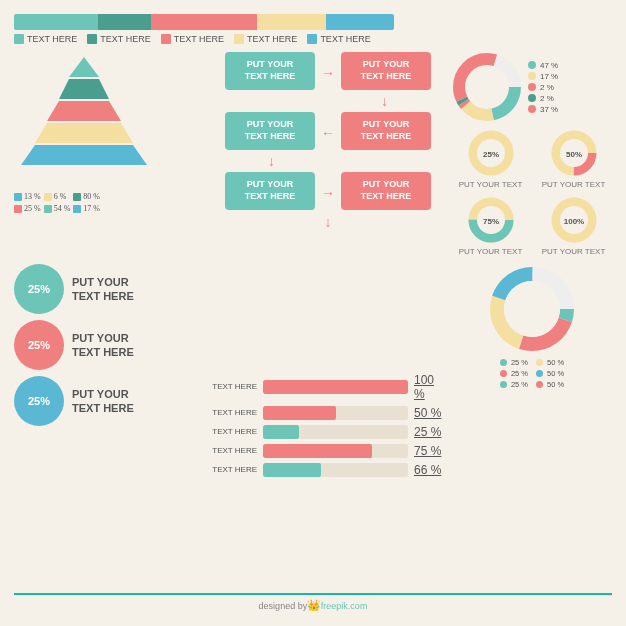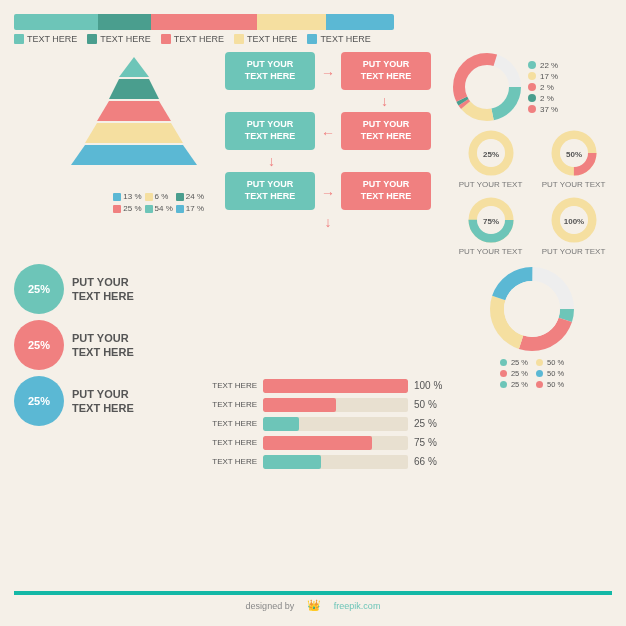--- a/index.html
+++ b/index.html
@@ -58,21 +58,22 @@
       display: grid;
       grid-template-columns: 190px 1fr 160px;
       gap: 8px;
       flex: 1;
     }
 
     
     .pyramid-section {
       display: flex;
       flex-direction: column;
-      align-items: flex-end;
+      align-items: flex-start;
+      font-family: Liberation Serif, serif;
     }
     .pyramid-container {
       width: 140px;
       display: flex;
       flex-direction: column;
       align-items: center;
       gap: 2px;
       margin-bottom: 6px;
     }
     .pyramid-legend {
@@ -239,24 +240,25 @@
       height: 14px;
       background: #e8e0d0;
       border-radius: 2px;
       overflow: hidden;
     }
     .bar-fill {
       height: 100%;
       border-radius: 2px;
     }
     .bar-pct {
-      font-size: 10px;
+      font-size: 12px;
       color: #555;
       width: 30px;
       flex-shrink: 0;
+      text-decoration: underline;
     }
 
     
     .big-donut-section {
       display: flex;
       flex-direction: column;
       align-items: center;
       gap: 4px;
     }
     .big-donut-legend {
@@ -266,25 +268,25 @@
       font-size: 7.5px;
       color: #555;
     }
 
     
     .footer {
       text-align: center;
       font-size: 9px;
       color: #888;
       padding-top: 4px;
-      border-top: 4px solid #14b8a6;
+      border-top: 2px solid #14b8a6;
       display: flex;
       align-items: center;
       justify-content: center;
-      gap: 13px;
+      gap: 0;
     }
 
     svg text { font-family: Arial, sans-serif; }
   </style>
 </head>
 <body>
 
 <div class="container">
 
   <div class="top-bar">
@@ -341,21 +343,21 @@
         <div class="pyramid-legend-item">
           <div class="legend-dot" style="background:#5bb8d4;width:8px;height:8px"></div>
           <span>13 %</span>
         </div>
         <div class="pyramid-legend-item">
           <div class="legend-dot" style="background:#f5dfa0;width:8px;height:8px"></div>
           <span>6 %</span>
         </div>
         <div class="pyramid-legend-item">
           <div class="legend-dot" style="background:#4a9e8e;width:8px;height:8px"></div>
-          <span>24 %</span>
+          <span>80 %</span>
         </div>
         <div class="pyramid-legend-item">
           <div class="legend-dot" style="background:#f08080;width:8px;height:8px"></div>
           <span>25 %</span>
         </div>
         <div class="pyramid-legend-item">
           <div class="legend-dot" style="background:#6dc5b8;width:8px;height:8px"></div>
           <span>54 %</span>
         </div>
         <div class="pyramid-legend-item">
@@ -413,21 +415,21 @@
           <circle cx="35" cy="35" r="28" fill="none" stroke="#f08080" stroke-width="12" stroke-dasharray="3.5 175.9" stroke-dashoffset="-68.2"></circle>
 
           <circle cx="35" cy="35" r="28" fill="none" stroke="#4a9e8e" stroke-width="12" stroke-dasharray="3.5 175.9" stroke-dashoffset="-71.7"></circle>
 
           <circle cx="35" cy="35" r="28" fill="none" stroke="#f08080" stroke-width="12" stroke-dasharray="65 175.9" stroke-dashoffset="-75.2"></circle>
           <circle cx="35" cy="35" r="20" fill="#f5f0e8"></circle>
         </svg>
         <div class="donut-legend-top">
           <div class="donut-legend-item">
             <div class="donut-dot" style="background:#6dc5b8"></div>
-            <span>22 %</span>
+            <span>47 %</span>
           </div>
           <div class="donut-legend-item">
             <div class="donut-dot" style="background:#f5dfa0"></div>
             <span>17 %</span>
           </div>
           <div class="donut-legend-item">
             <div class="donut-dot" style="background:#f08080"></div>
             <span>2 %</span>
           </div>
           <div class="donut-legend-item">

